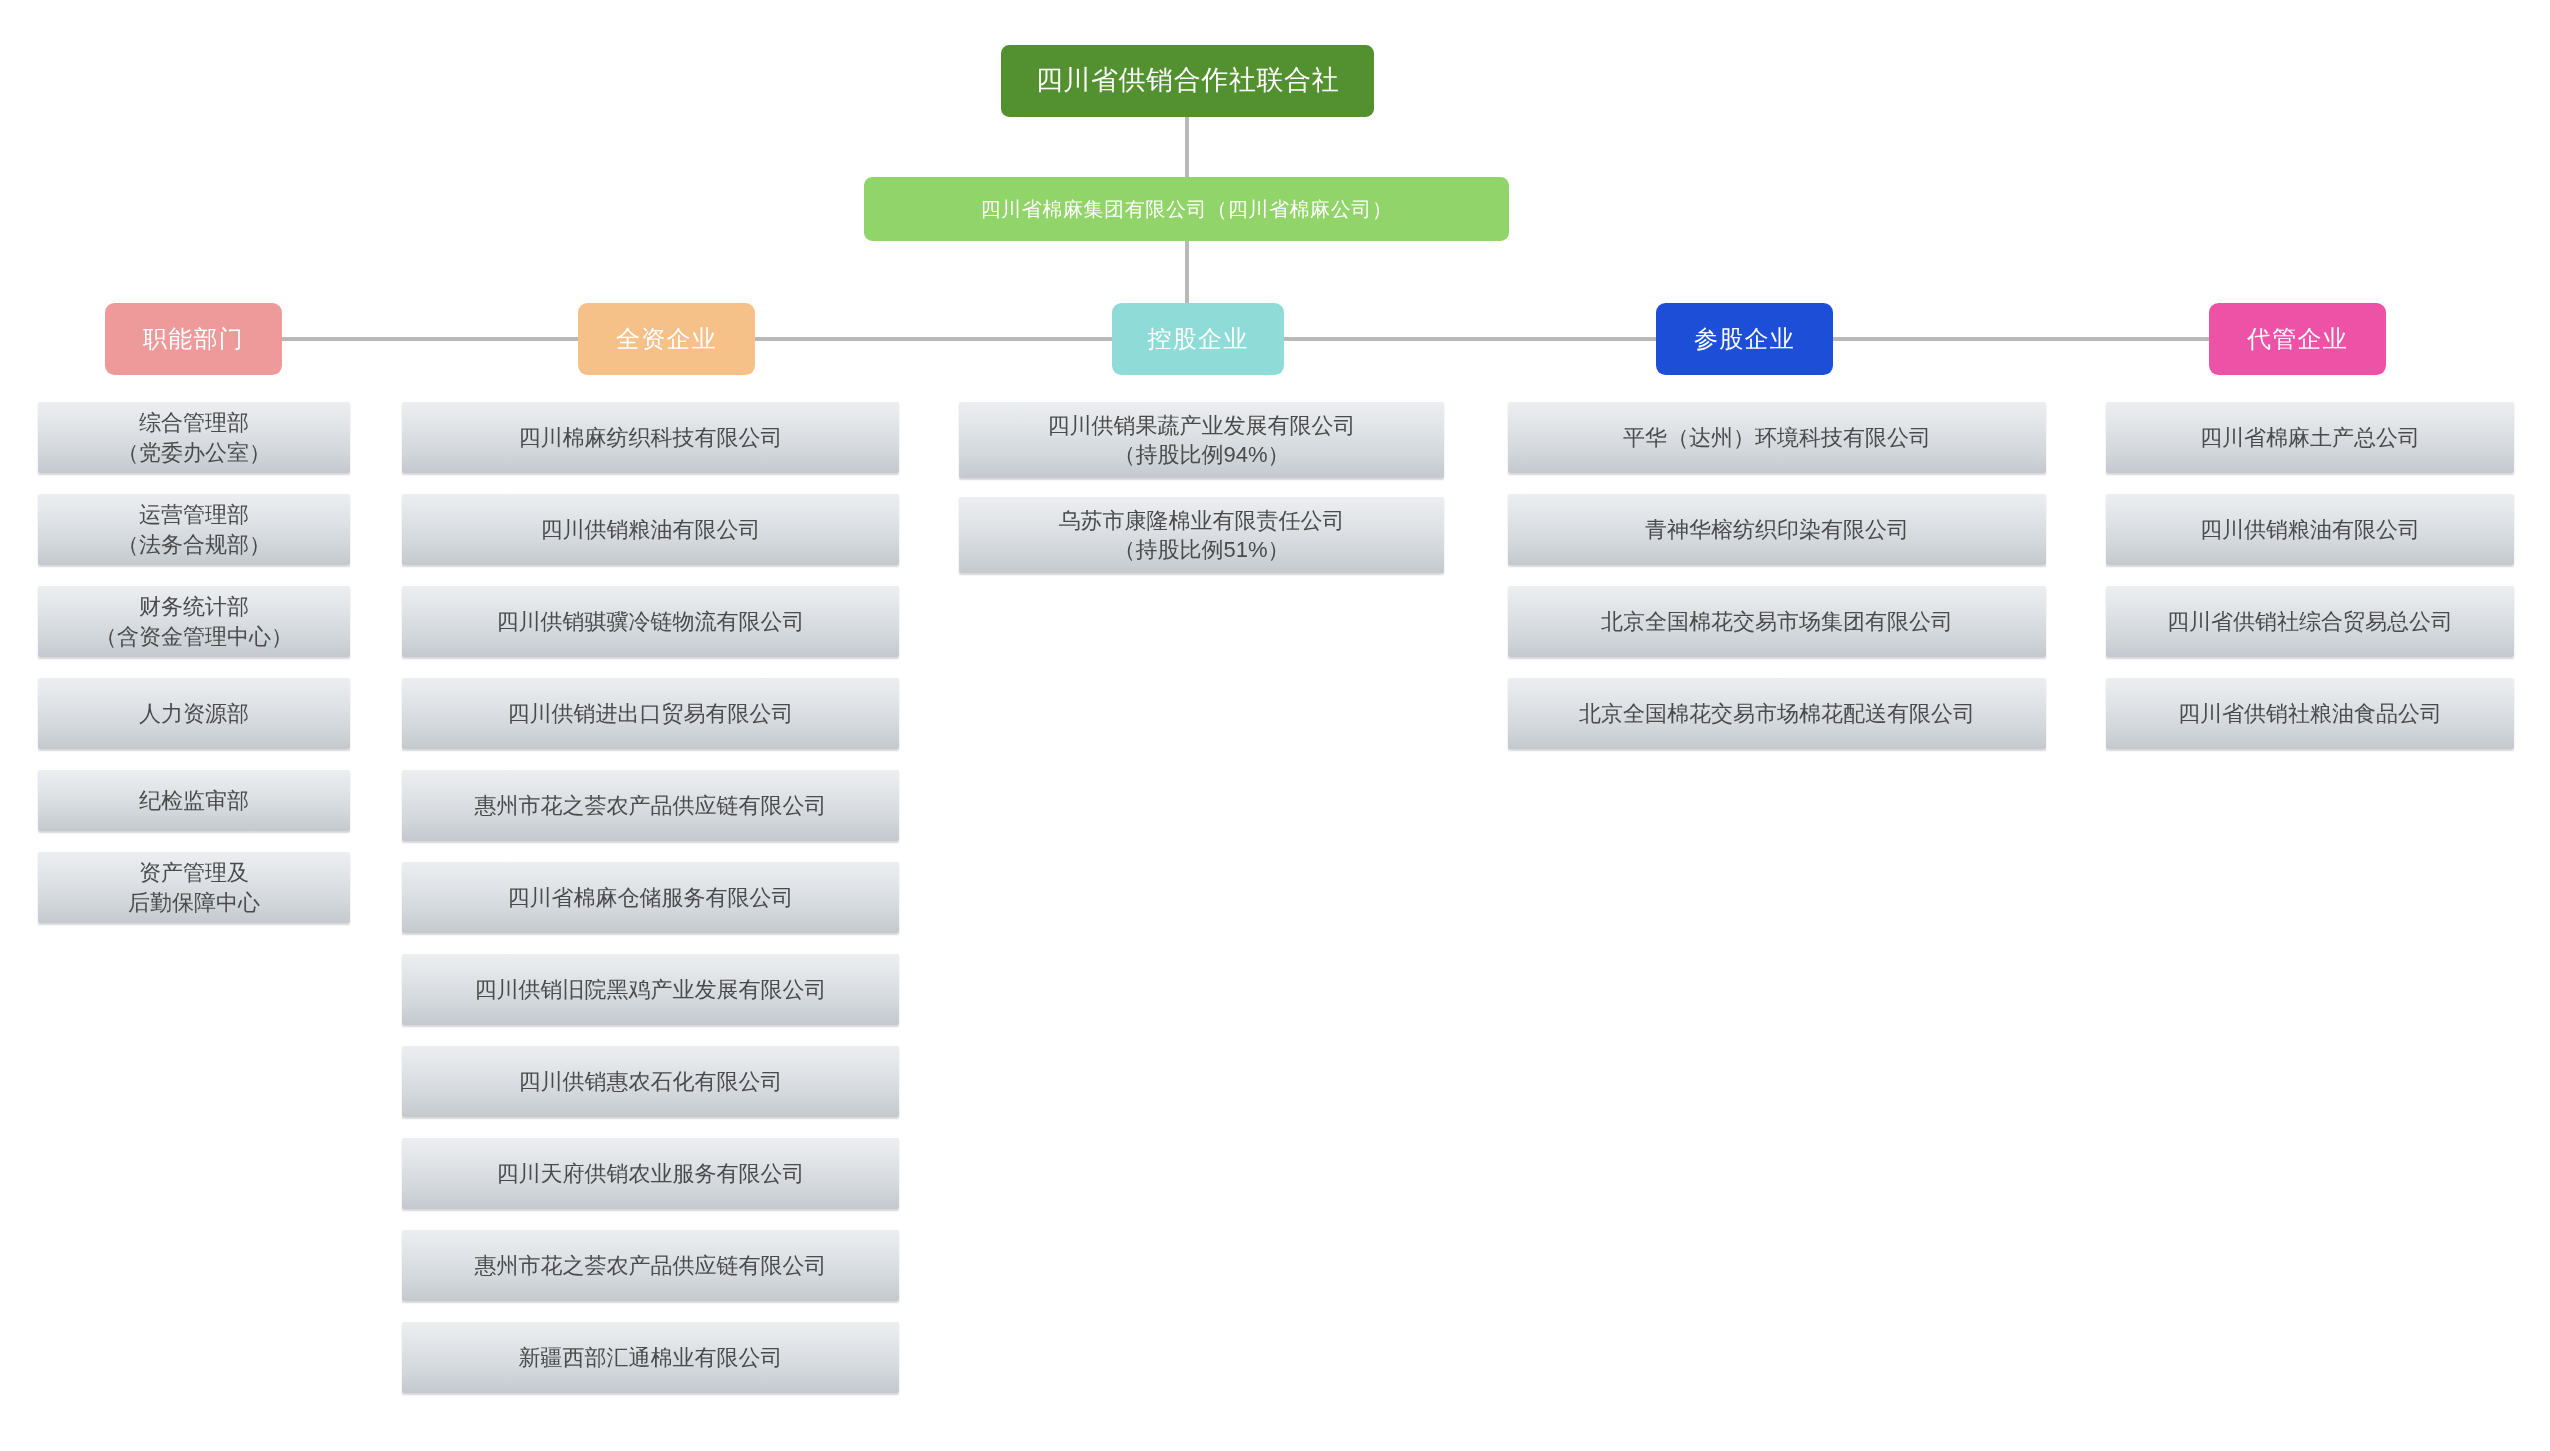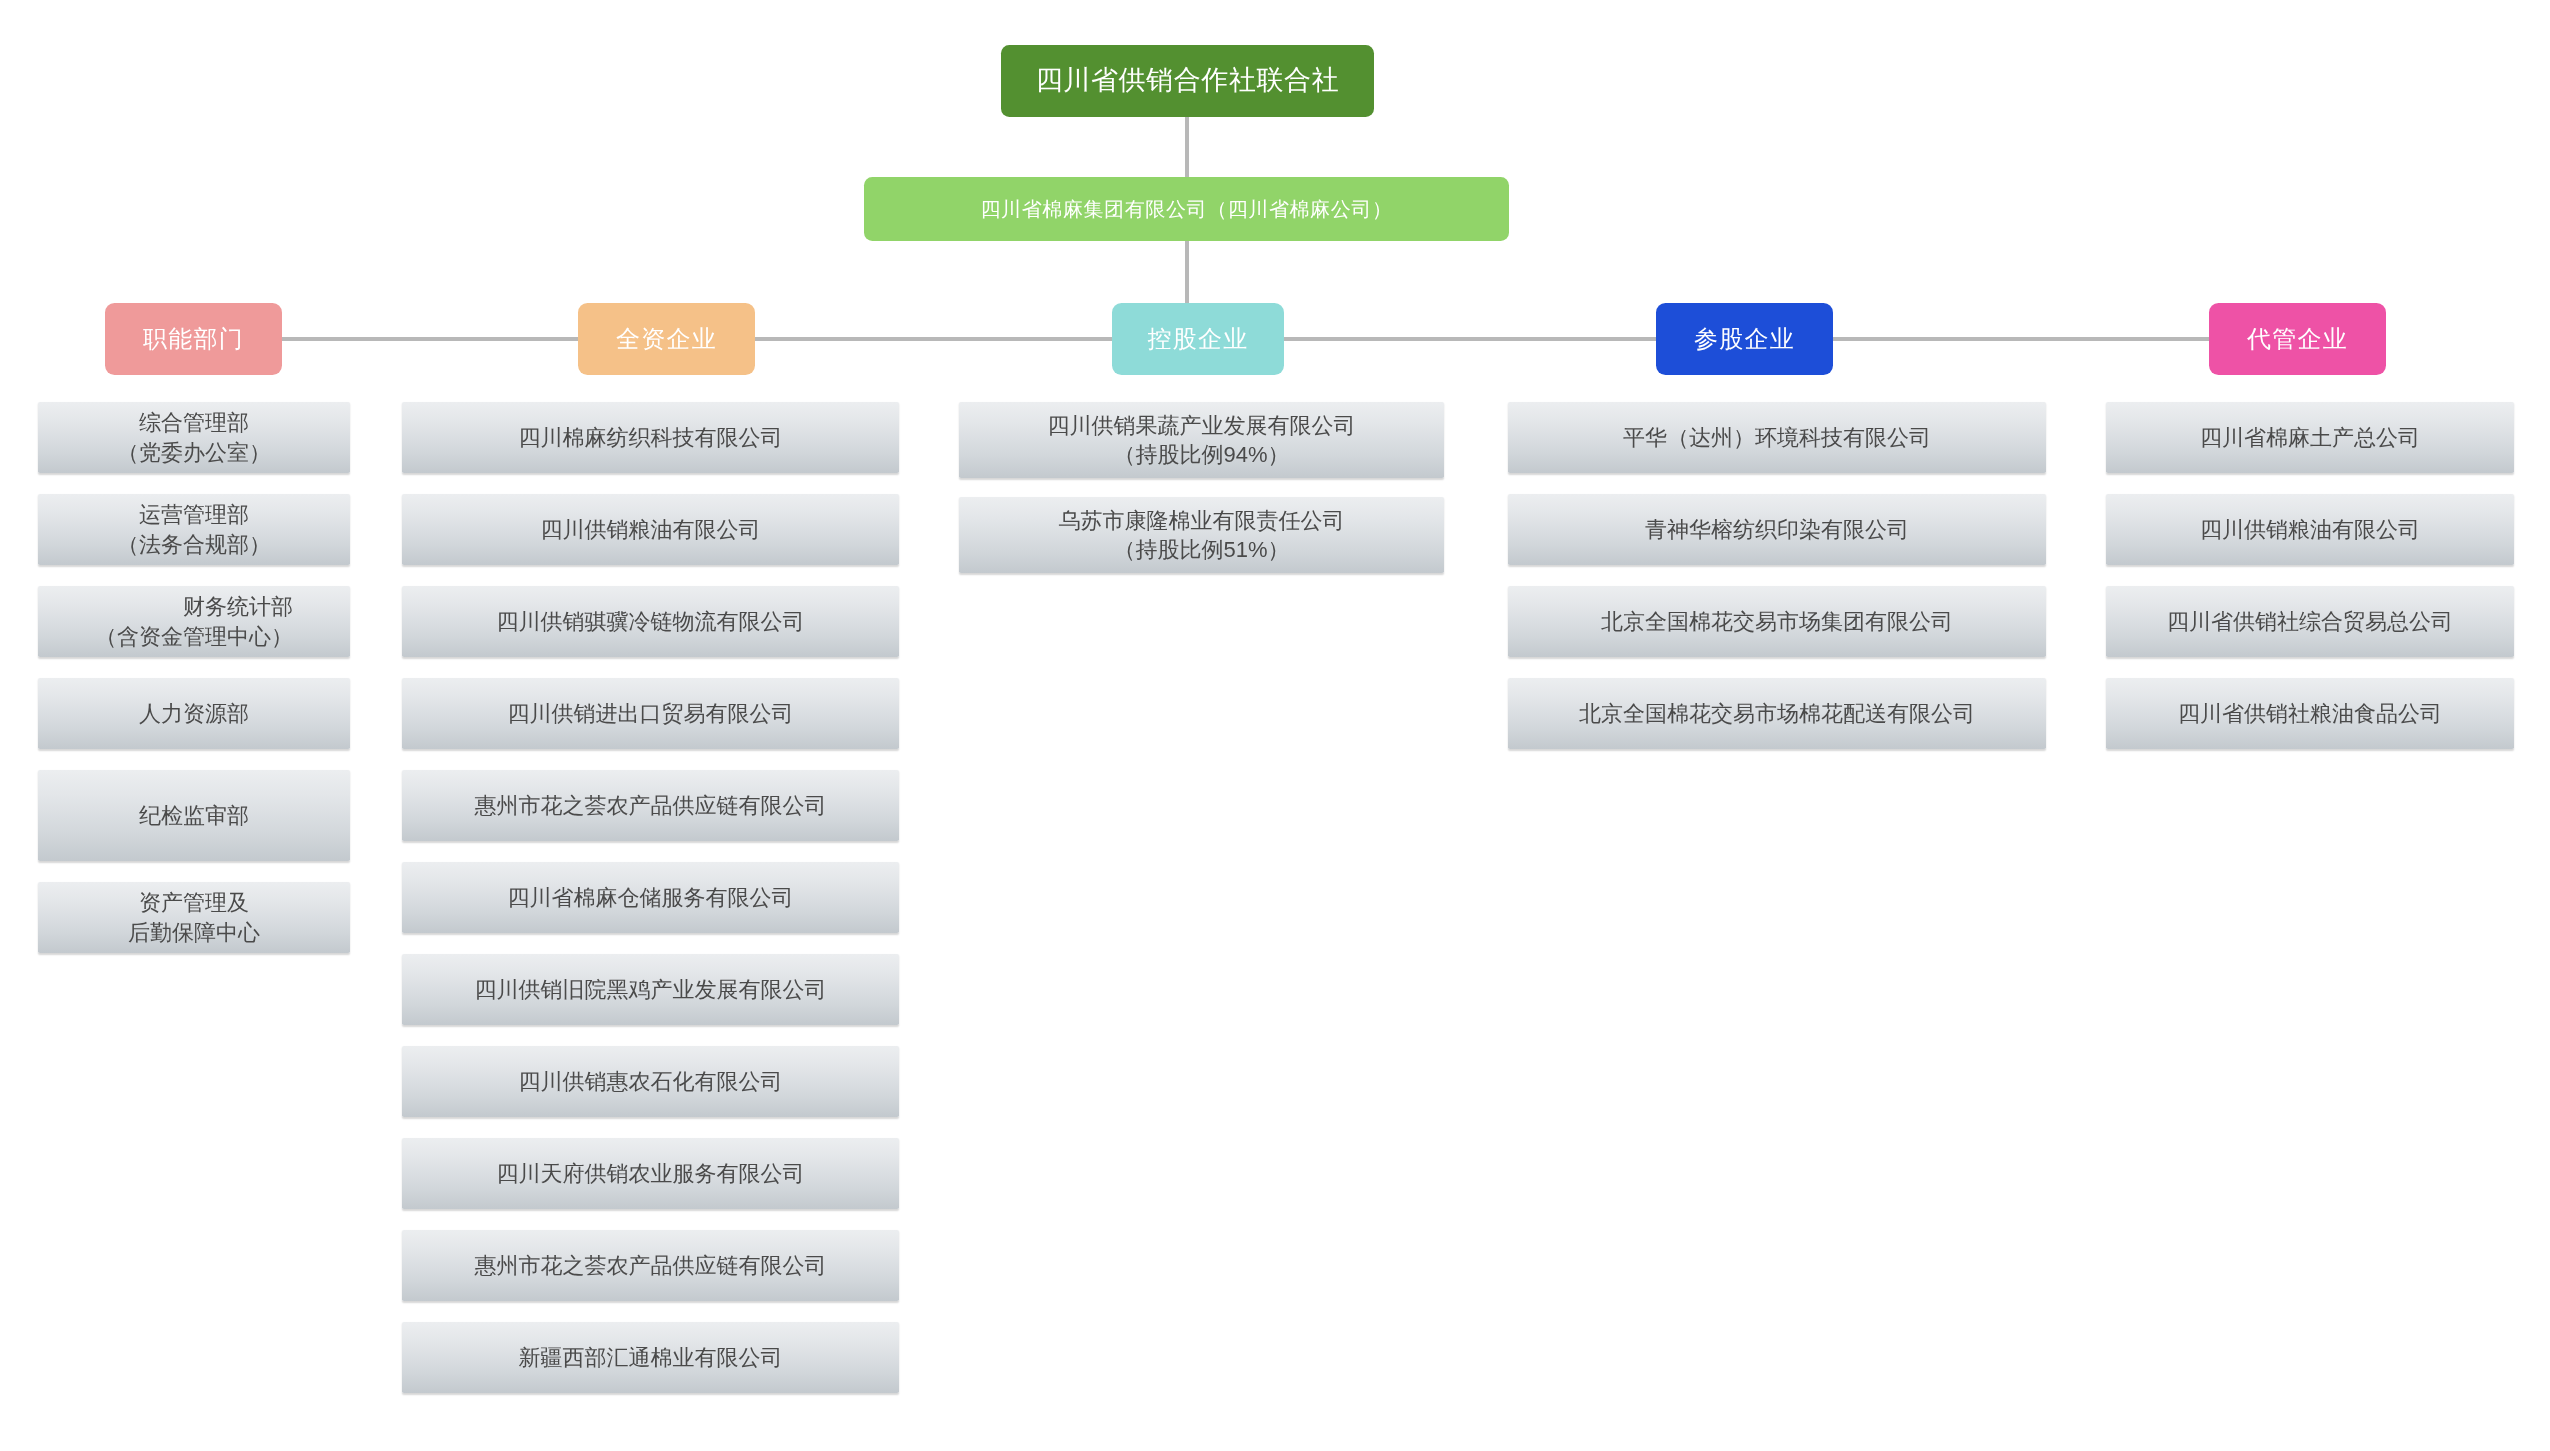--- a/index.html
+++ b/index.html
@@ -128,24 +128,24 @@
 
   <div class="cat-header" style="left:2209px; width:177px; background:#ee52a6;">
     <span>代管企业</span>
   </div>
 
   <div class="col" style="left:38px; top:402px; width:312px;">
     <div class="item-box" style="height:71px; margin-bottom:21px;">综合管理部
 （党委办公室）</div>
     <div class="item-box" style="height:71px; margin-bottom:21px;">运营管理部
 （法务合规部）</div>
-    <div class="item-box" style="height:71px; margin-bottom:21px;text-align:right;">财务统计部
+    <div class="item-box" style="height:71px; margin-bottom:21px;">财务统计部
 （含资金管理中心）</div>
     <div class="item-box" style="height:71px; margin-bottom:21px;">人力资源部</div>
-    <div class="item-box" style="height:91px; margin-bottom:21px;">纪检监审部</div>
+    <div class="item-box" style="height:61px; margin-bottom:21px;">纪检监审部</div>
     <div class="item-box" style="height:71px;">资产管理及
 后勤保障中心</div>
   </div>
 
   <div class="col" style="left:402px; top:402px; width:497px;">
     <div class="item-box" style="height:71px; margin-bottom:21px;">四川棉麻纺织科技有限公司</div>
     <div class="item-box" style="height:71px; margin-bottom:21px;">四川供销粮油有限公司</div>
     <div class="item-box" style="height:71px; margin-bottom:21px;">四川供销骐骥冷链物流有限公司</div>
     <div class="item-box" style="height:71px; margin-bottom:21px;">四川供销进出口贸易有限公司</div>
     <div class="item-box" style="height:71px; margin-bottom:21px;">惠州市花之荟农产品供应链有限公司</div>

